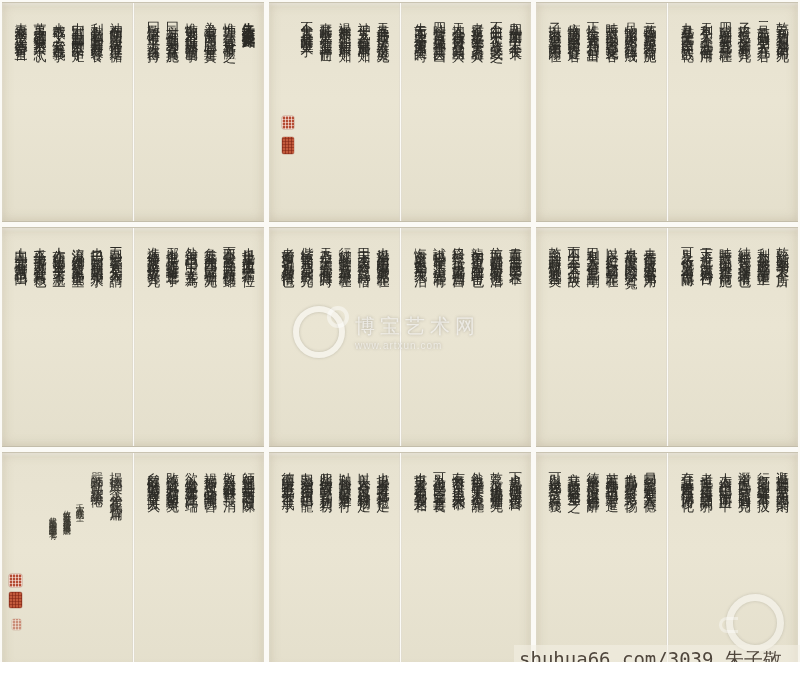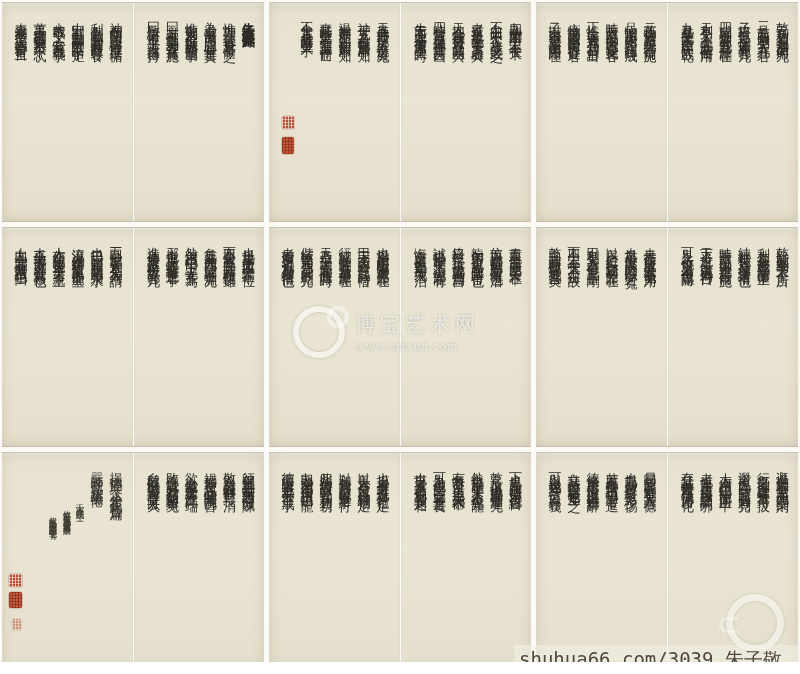--- a/index.html
+++ b/index.html
@@ -89,22 +89,22 @@
   #wm-ring::after{
     content:"";position:absolute;right:-10px;top:-6px;
     width:14px;height:14px;border-radius:50%;
     border:4px solid rgba(255,255,255,.45);
   }
   #wm-text-name{
     font-size:20px;letter-spacing:5px;
     font-family:"Liberation Sans","DejaVu Sans",sans-serif;
   }
   #wm-text-url{
-    font-size:13px;letter-spacing:1px;
-    font-family:Liberation Serif, serif;
+    font-size:10px;letter-spacing:1px;
+    font-family:Liberation Sans, sans-serif;
     color:rgba(255,255,255,.55);
   }
   
   #wm-corner{
     position:absolute;left:726px;top:594px;
     width:44px;height:44px;border-radius:50%;
     border:7px solid rgba(255,255,255,.42);
     box-shadow:0 0 3px rgba(110,105,95,.3), inset 0 0 3px rgba(110,105,95,.3);
     pointer-events:none;
   }

